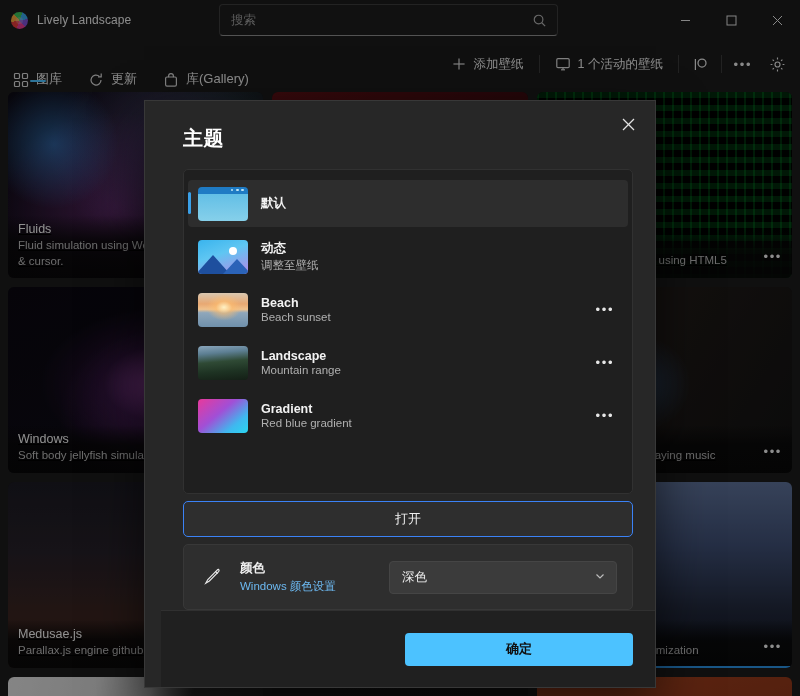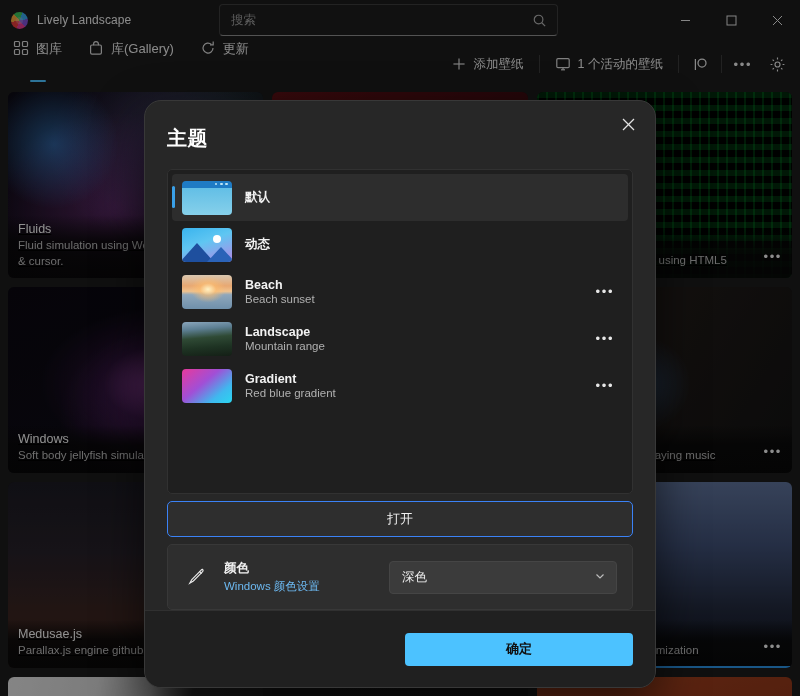--- a/index.html
+++ b/index.html
@@ -80,21 +80,21 @@
   
   .navbar {
     position: absolute; top: 40px; left: 0;
     width: 800px; height: 48px;
     background: #1b1b1b;
     display: flex; align-items: center;
   }
   .nav-left { display: flex; align-items: center; height: 48px; }
   .nav-tab {
     position: relative;
-    display: flex; align-items: flex-start; gap: 7px;
+    display: flex; align-items: flex-end; gap: 7px;
     height: 48px; padding: 0 13px;
     color: #e6e6e6; font-size: 13px;
   }
   .nav-tab:first-child { padding-left: 13px; }
   .nav-tab .tab-underline {
     position: absolute; bottom: 6px; left: 50%;
     transform: translateX(-50%);
     width: 16px; height: 2.5px; border-radius: 2px;
     background: #4cc2ff;
   }
@@ -208,24 +208,24 @@
     background: rgba(0,0,0,.40);
   }
 
   
   .dialog {
     position: absolute;
     left: 144px; top: 100px;
     width: 512px; height: 588px;
     background: #272727;
     border: 1px solid #383838;
-    border-radius: 17px;
+    border-radius: 0;
     box-shadow: 0 18px 48px rgba(0,0,0,.58);
     overflow: hidden;
-    display: flex; flex-direction: column;
+    display: flex; flex-direction: column; padding-left: 16px;
   }
   .dialog-close {
     position: absolute; right: 9px; top: 8px;
     width: 36px; height: 30px; border-radius: 4px;
     display: flex; align-items: center; justify-content: center;
     color: #e2e2e2;
   }
   .dialog-body {
     flex: 1;
     padding: 24px 22px 0 22px;
@@ -239,21 +239,21 @@
     background: #1f1f1f;
     border: 1px solid #313131;
     border-radius: 5px;
     height: 325px;
     padding: 4px;
     overflow: hidden;
   }
   .theme-row {
     position: relative;
     display: flex; align-items: center;
-    height: 47px; padding: 0 8px 0 10px; border-radius: 4px;
+    height: 47px; padding: 0 8px 0 10px; border-radius: 4px; margin-top: 6px;
   }
   .theme-row.selected {
     background: #2d2d2d;
   }
   .theme-row.selected .sel-bar {
     position: absolute; left: 0; top: 12px;
     width: 3px; height: 22px; border-radius: 2px;
     background: #3aa0e8;
   }
   .thumb {
@@ -409,35 +409,35 @@
               <rect x="9.5" y="9.5" width="5" height="5" rx="1"></rect>
           </svg>
         </span>
         <span>图库</span>
         <span class="tab-underline"></span>
       </div>
 
       <div class="nav-tab">
         <span class="nav-icon">
           <svg viewBox="0 0 16 16" fill="none" stroke="#e6e6e6" stroke-width="1.2">
-            <rect x="2.6" y="5" width="10.8" height="9.2" rx="1.4"></rect>
-            <path d="M5.6 5.2V4.1a2.4 2.4 0 0 1 4.8 0v1.1"></path>
-          </svg>
-        </span>
-        <span>库(Gallery)</span>
+            <path d="M13 8a5 5 0 1 1-1.6-3.6"></path>
+              <path d="M13.2 1.6v3.2h-3.2"></path>
+          </svg>
+        </span>
+        <span>更新</span>
       </div>
 
       <div class="nav-tab">
         <span class="nav-icon">
           <svg viewBox="0 0 16 16" fill="none" stroke="#e6e6e6" stroke-width="1.2">
-            <path d="M13 8a5 5 0 1 1-1.6-3.6"></path>
-              <path d="M13.2 1.6v3.2h-3.2"></path>
-          </svg>
-        </span>
-        <span>更新</span>
+            <rect x="2.6" y="5" width="10.8" height="9.2" rx="1.4"></rect>
+            <path d="M5.6 5.2V4.1a2.4 2.4 0 0 1 4.8 0v1.1"></path>
+          </svg>
+        </span>
+        <span>库(Gallery)</span>
       </div>
     </div>
 
     <div class="nav-right">
       <div class="nav-action">
         <span class="nav-icon">
           <svg viewBox="0 0 16 16" fill="none" stroke="#e6e6e6" stroke-width="1.2">
             <line x1="8" y1="2.4" x2="8" y2="13.6"></line>
               <line x1="2.4" y1="8" x2="13.6" y2="8"></line>
           </svg>
@@ -610,20 +610,21 @@
         </div>
 
         <div class="theme-row">
           <span class="thumb thumb-dynamic">
             <span class="mtn1"></span>
               <span class="mtn2"></span>
               <span class="sun"></span>
           </span>
           <span class="theme-text">
             <span class="theme-name" style="display:block">动态</span>
+            <span class="theme-sub" style="display:block">调整至壁纸</span>
           </span>
           <span class="row-dots"></span>
         </div>
 
         <div class="theme-row">
           <span class="thumb thumb-sunset"></span>
           <span class="theme-text">
             <span class="theme-name" style="display:block">Beach</span>
             <span class="theme-sub" style="display:block">Beach sunset</span>
           </span>

